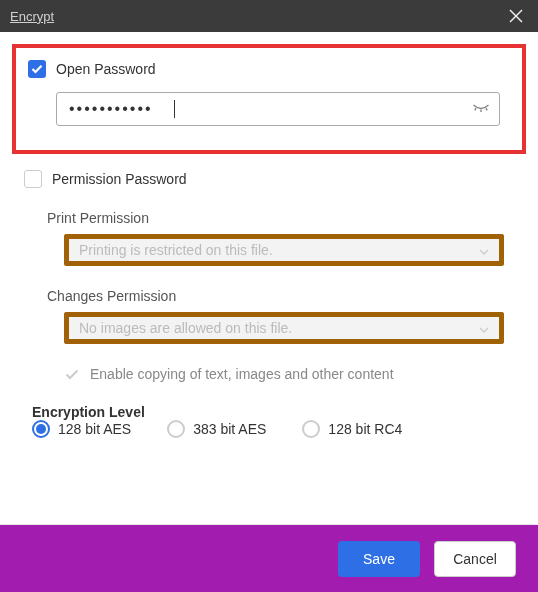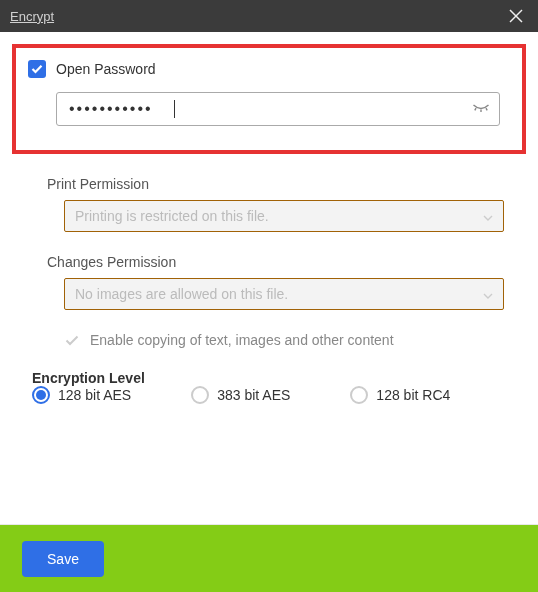--- a/index.html
+++ b/index.html
@@ -122,21 +122,21 @@
       color: #555;
       margin-left: 23px;
       margin-top: 22px;
       margin-bottom: 8px;
     }
     .dropdown-disabled {
       margin-left: 40px;
       margin-right: 22px;
       height: 32px;
       background: #f3f3f3;
-      border: 1px solid #a16207;
+      border: 5px solid #a16207;
       border-radius: 2px;
       display: flex;
       align-items: center;
       padding: 0 10px;
       color: #bbb;
       font-size: 14px;
       position: relative;
     }
     .dropdown-chevron {
       position: absolute;
@@ -164,21 +164,21 @@
       color: #888;
     }
     .encryption-label {
       font-size: 14px;
       color: #333;
       font-weight: 600;
       margin-left: 20px;
     }
     .radio-row {
       display: flex;
-      gap: 60px;
+      gap: 36px;
       margin-left: 20px;
     }
     .radio-item {
       display: flex;
       align-items: center;
       gap: 8px;
       cursor: pointer;
     }
     .radio {
       width: 18px;
@@ -203,23 +203,23 @@
       font-size: 14px;
       color: #333;
     }
     .footer {
       position: absolute;
       bottom: 0;
       left: 0;
       right: 0;
       height: 68px;
       border-top: 1px solid #e8e8e8;
-      background: #84cc16;
-      display: flex;
-      justify-content: flex-start;
+      background: #a21caf;
+      display: flex;
+      justify-content: flex-end;
       align-items: center;
       padding: 0 22px;
       gap: 14px;
     }
     .btn {
       min-width: 82px;
       height: 36px;
       border-radius: 4px;
       font-size: 14px;
       cursor: pointer;
@@ -277,20 +277,24 @@
           <path d="M1.5 3 Q9 10 16.5 3"></path>
           <line x1="4" y1="6.2" x2="2.8" y2="8.4"></line>
           <line x1="9" y1="7.5" x2="9" y2="10"></line>
           <line x1="14" y1="6.2" x2="15.2" y2="8.4"></line>
         </svg>
       </span>
     </div>
   </div>
 
   <div class="section">
+    <div class="checkbox-row">
+      <div class="checkbox unchecked"></div>
+      <label>Permission Password</label>
+    </div>
 
     <div class="perm-label">Print Permission</div>
     <div class="dropdown-disabled">
       <span>Printing is restricted on this file.</span>
       <span class="dropdown-chevron">
         <svg width="10" height="6" viewBox="0 0 10 6" fill="none" stroke="#ccc" stroke-width="1.4">
             <polyline points="1,1 5,5 9,1"></polyline>
           </svg>
       </span>
     </div>
@@ -328,13 +332,14 @@
     <div class="radio-item">
       <div class="radio"></div>
       <label>128 bit RC4</label>
     </div>
   </div>
 
 </div>
 
 <div class="footer">
   <div class="btn btn-primary">Save</div>
+  <div class="btn btn-secondary">Cancel</div>
 </div>
 
 </body></html>

